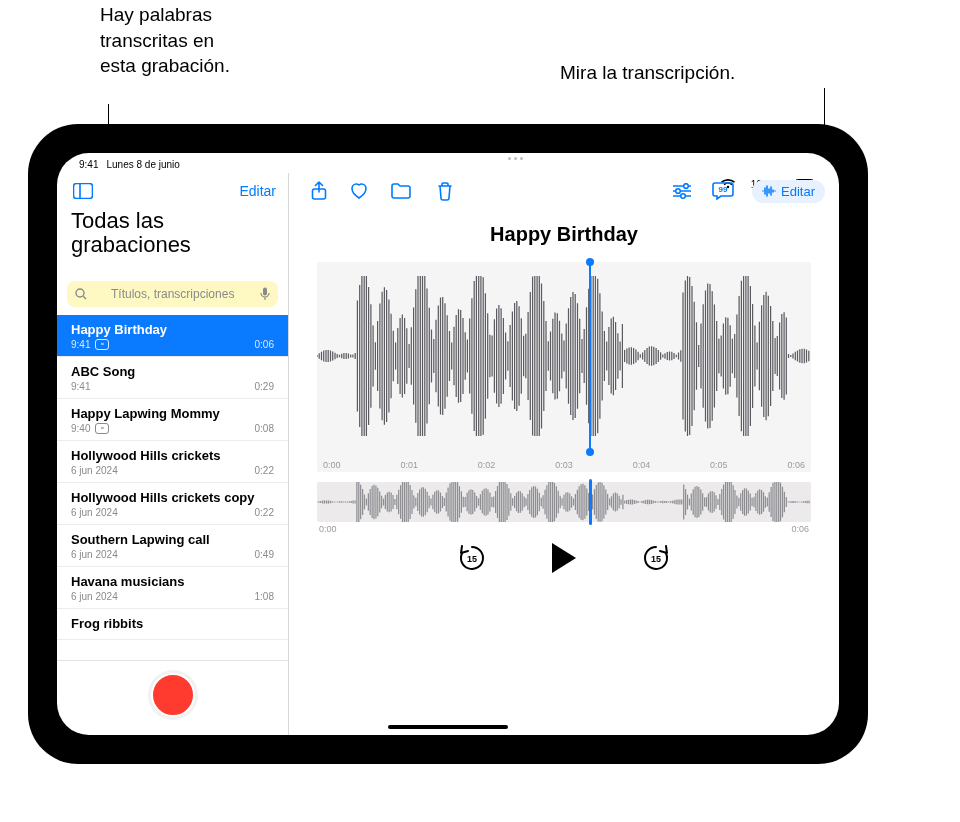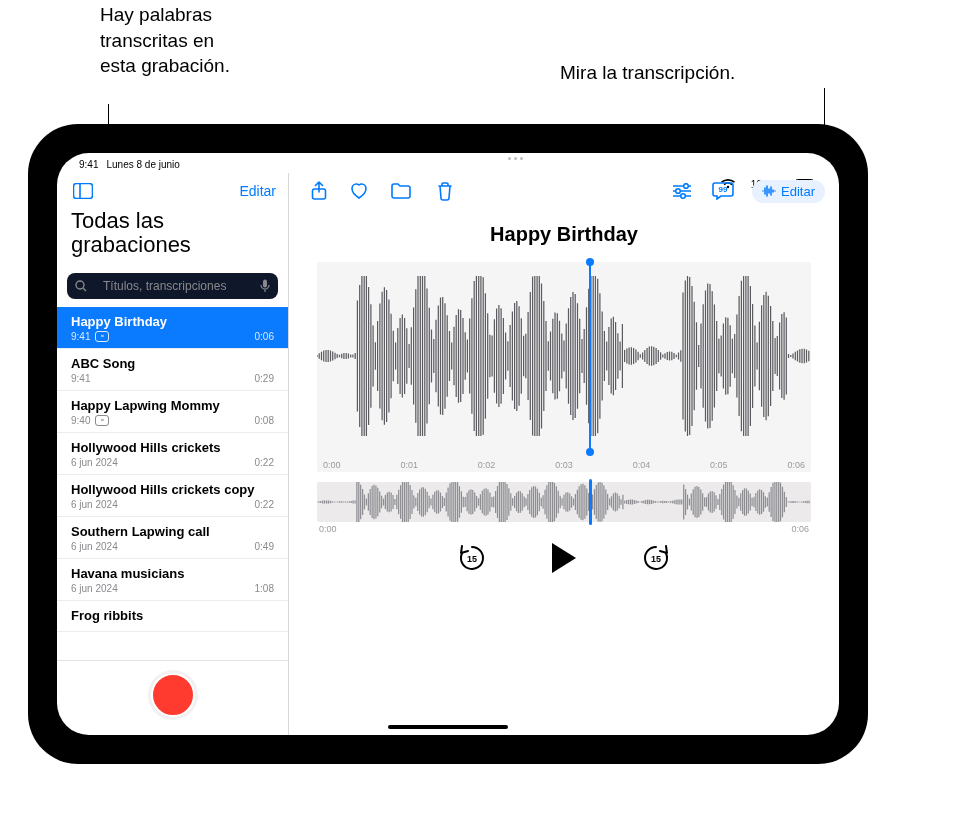--- a/index.html
+++ b/index.html
@@ -63,28 +63,28 @@
     flex-direction: column;
   }
   .sb-toolbar {
     display:flex; align-items:center; justify-content:space-between;
     padding: 6px 12px 4px;
   }
   .icon-btn { color:#007aff; display:flex; align-items:center; justify-content:flex-end; width:24px; height:24px; }
   .blue-text-btn { color:#007aff; font-size:14px; }
   .sb-title { font-size:22px; font-weight:400; line-height:1.1; padding: 2px 14px 8px; }
   .search {
-    margin: 8px 10px 8px;
-    background:#0f172a;
+    margin: 16px 10px 8px;
+    background:#fef9c3;
     border-radius:8px;
     height:26px;
     display:flex; align-items:center;
     padding:0 8px;
     color:#89898d; font-size:12px;
-    gap:16px;
+    gap:24px;
   }
   .search .mic { margin-left:auto; }
   .list { flex:1; overflow:hidden; }
   .row {
     padding:7px 14px 6px;
     border-bottom:1px solid #ececee;
   }
   .row.selected { background:#0a7aff; color:#fff; }
   .row .title { font-size:13px; font-weight:600; }
   .row .sub { display:flex; align-items:center; justify-content:space-between; font-size:10px; margin-top:2px; color:#8a8a8e; }

